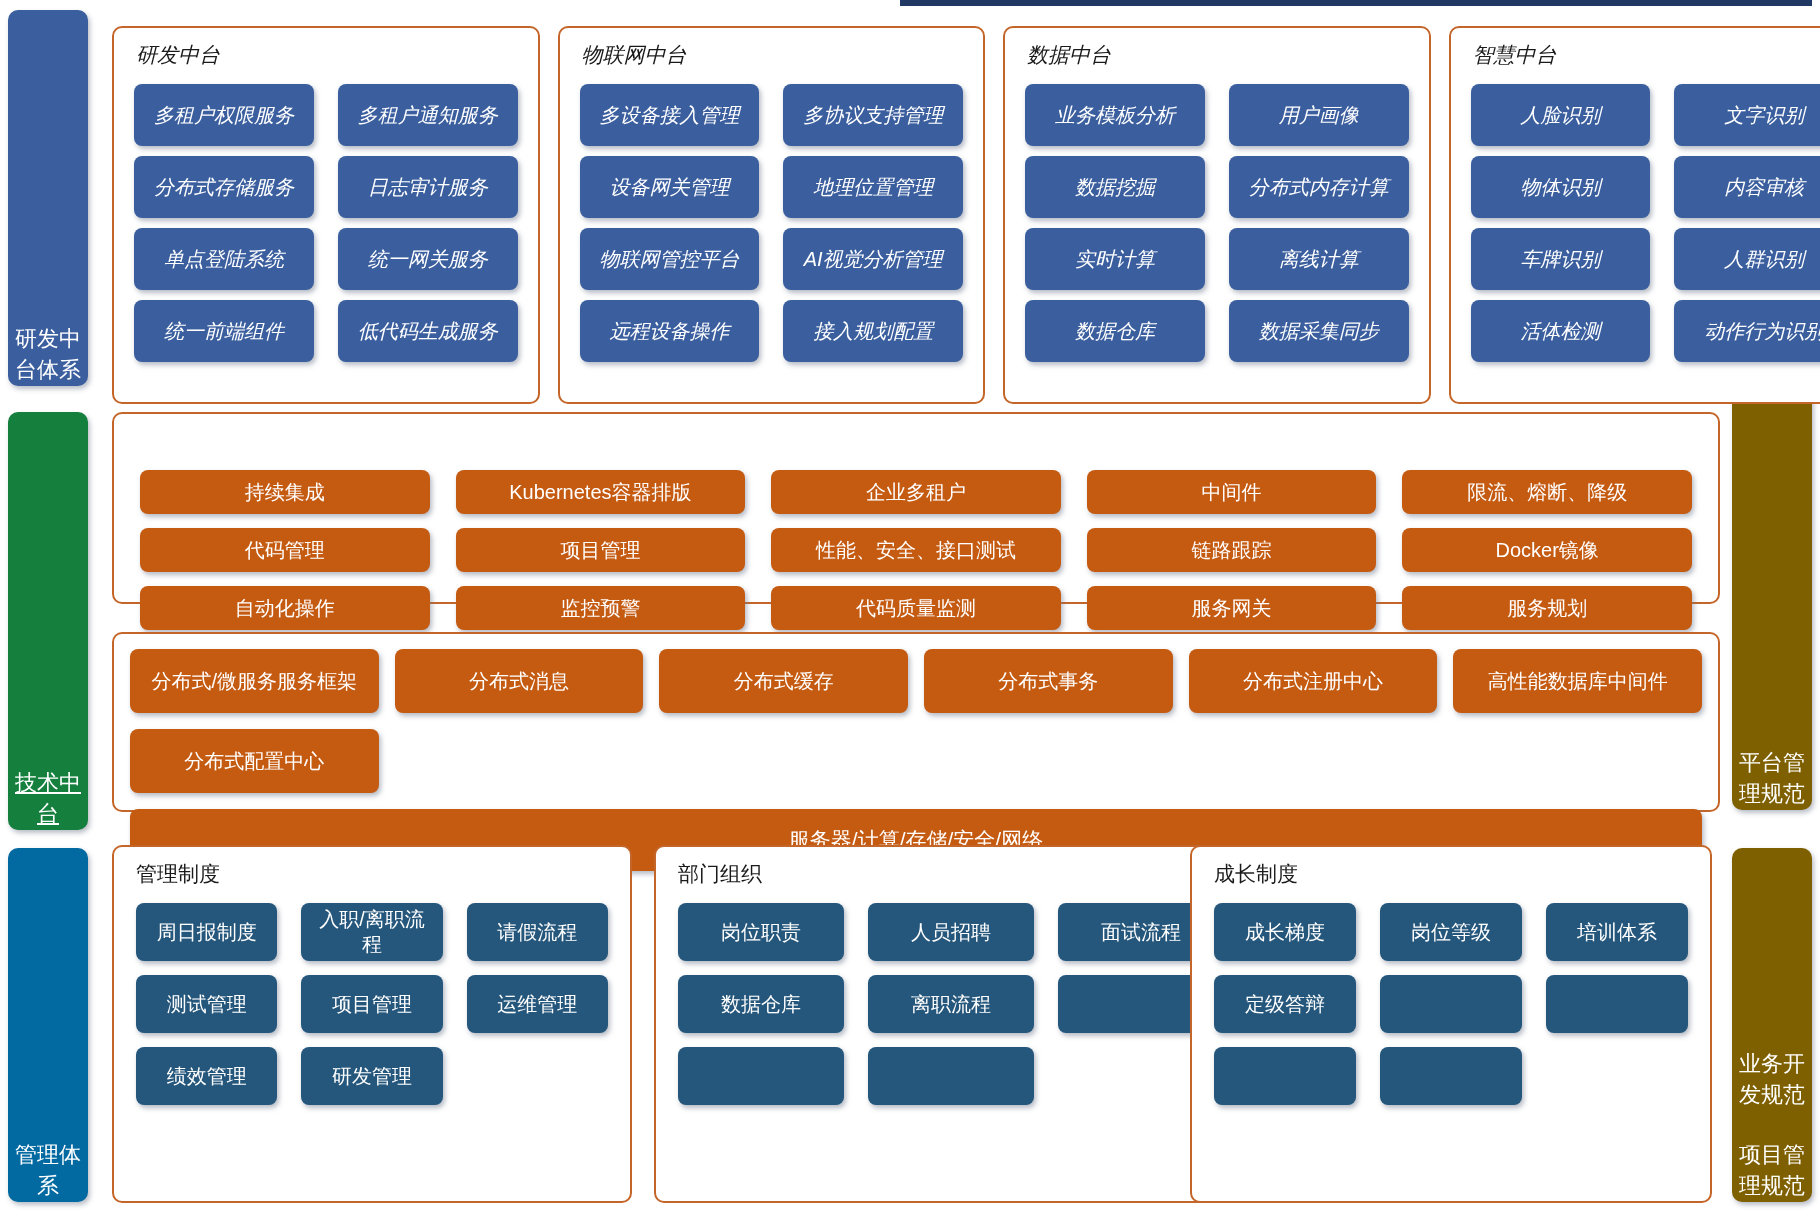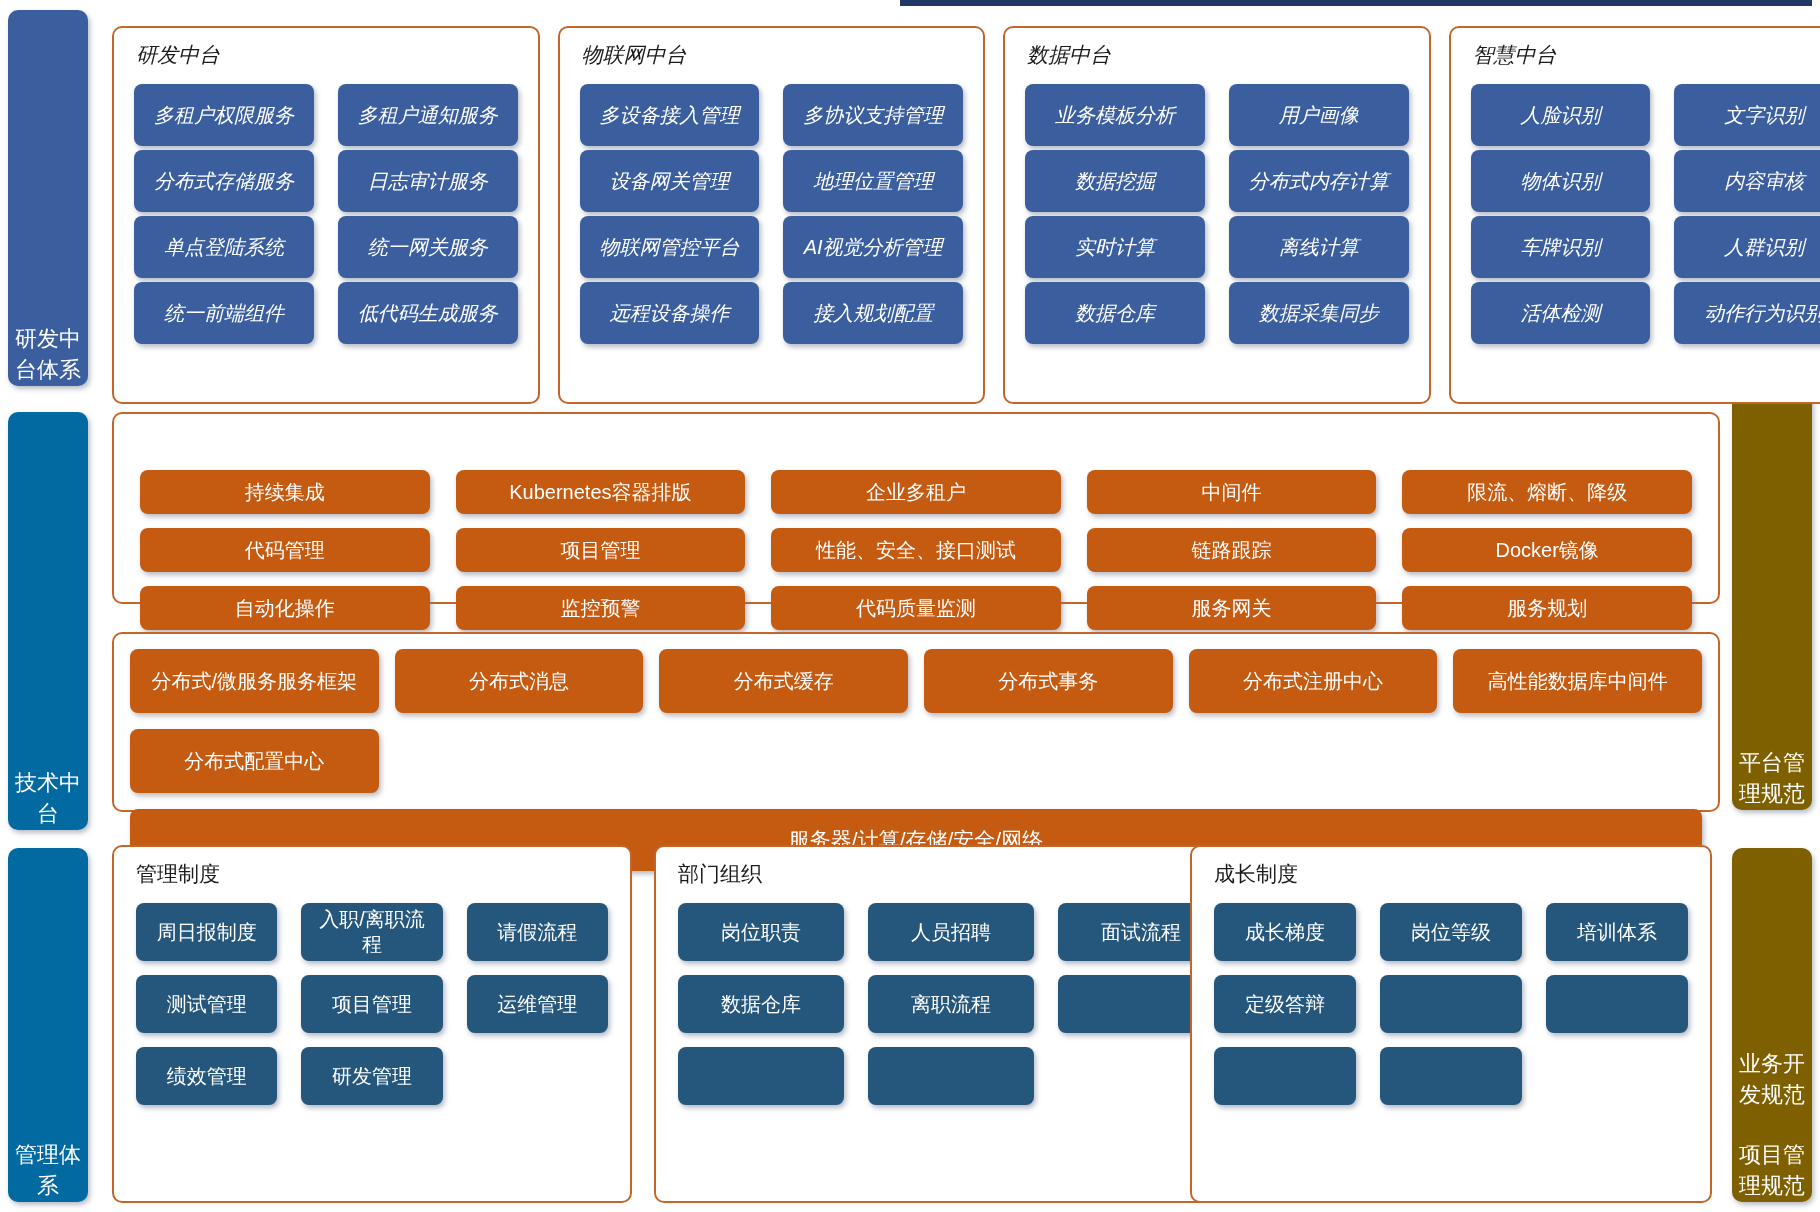--- a/index.html
+++ b/index.html
@@ -12,21 +12,21 @@
   
   .vbar {
     position:absolute; width:80px; border-radius:10px; color:#fff;
     display:flex; flex-direction:column; align-items:center; justify-content:flex-end;
     text-align:center; font-size:22px; line-height:1.4;
     box-shadow:2px 3px 5px rgba(100,110,130,.45);
   }
   .vbar span { display:block; width:66px; }
   .blue  { background:#3B5F9E; }
   .dkblue{ background:#0369a1; }
-  .orange{ background:#0369a1; }
+  .orange{ background:#15803d;text-decoration:underline; }
   .olive { background:#7F6000; }
 
   .rail-l1 { left:8px;  top:10px;  height:376px; }
   .rail-l2 { left:8px;  top:412px; height:418px; }
   .rail-l3 { left:8px;  top:848px; height:354px; }
   .rail-r1 { left:1732px; top:28px;  height:782px; }
   .rail-r2 { left:1732px; top:848px; height:354px; }
   .rail-r2 .gap { height:30px; }
 
   
@@ -36,21 +36,21 @@
   
   .btn {
     display:flex; align-items:center; justify-content:center; text-align:center;
     color:#fff; border-radius:8px; font-size:20px; line-height:1.25; padding:0 8px;
     box-shadow:2px 3px 5px rgba(110,120,140,.5); box-sizing:border-box;
   }
 
   
   .top-row { position:absolute; left:112px; top:26px; width:1764px; height:378px; display:flex; gap:18px;font-style:italic; }
   .top-group { flex:1; }
-  .top-grid { display:grid; grid-template-columns:1fr 1fr; gap:4px 24px; padding:15px 20px 0 20px; }
+  .top-grid { display:grid; grid-template-columns:1fr 1fr; gap:10px 24px; padding:15px 20px 0 20px; }
   .top-grid .btn { height:62px; background:#3B5F9E; }
 
   
   .tech1 { position:absolute; left:112px; top:412px; width:1608px; height:192px; }
   .tech1-grid { display:grid; grid-template-columns:repeat(5,1fr); gap:14px 26px; padding:16px 26px;margin-top:40px; }
   .tech1-grid .btn { height:44px; background:#C55A11; }
 
   
   .tech2 { position:absolute; left:112px; top:632px; width:1608px; height:180px; padding:15px 16px; }
   .tech2-grid { display:grid; grid-template-columns:repeat(6,1fr); gap:16px; }

